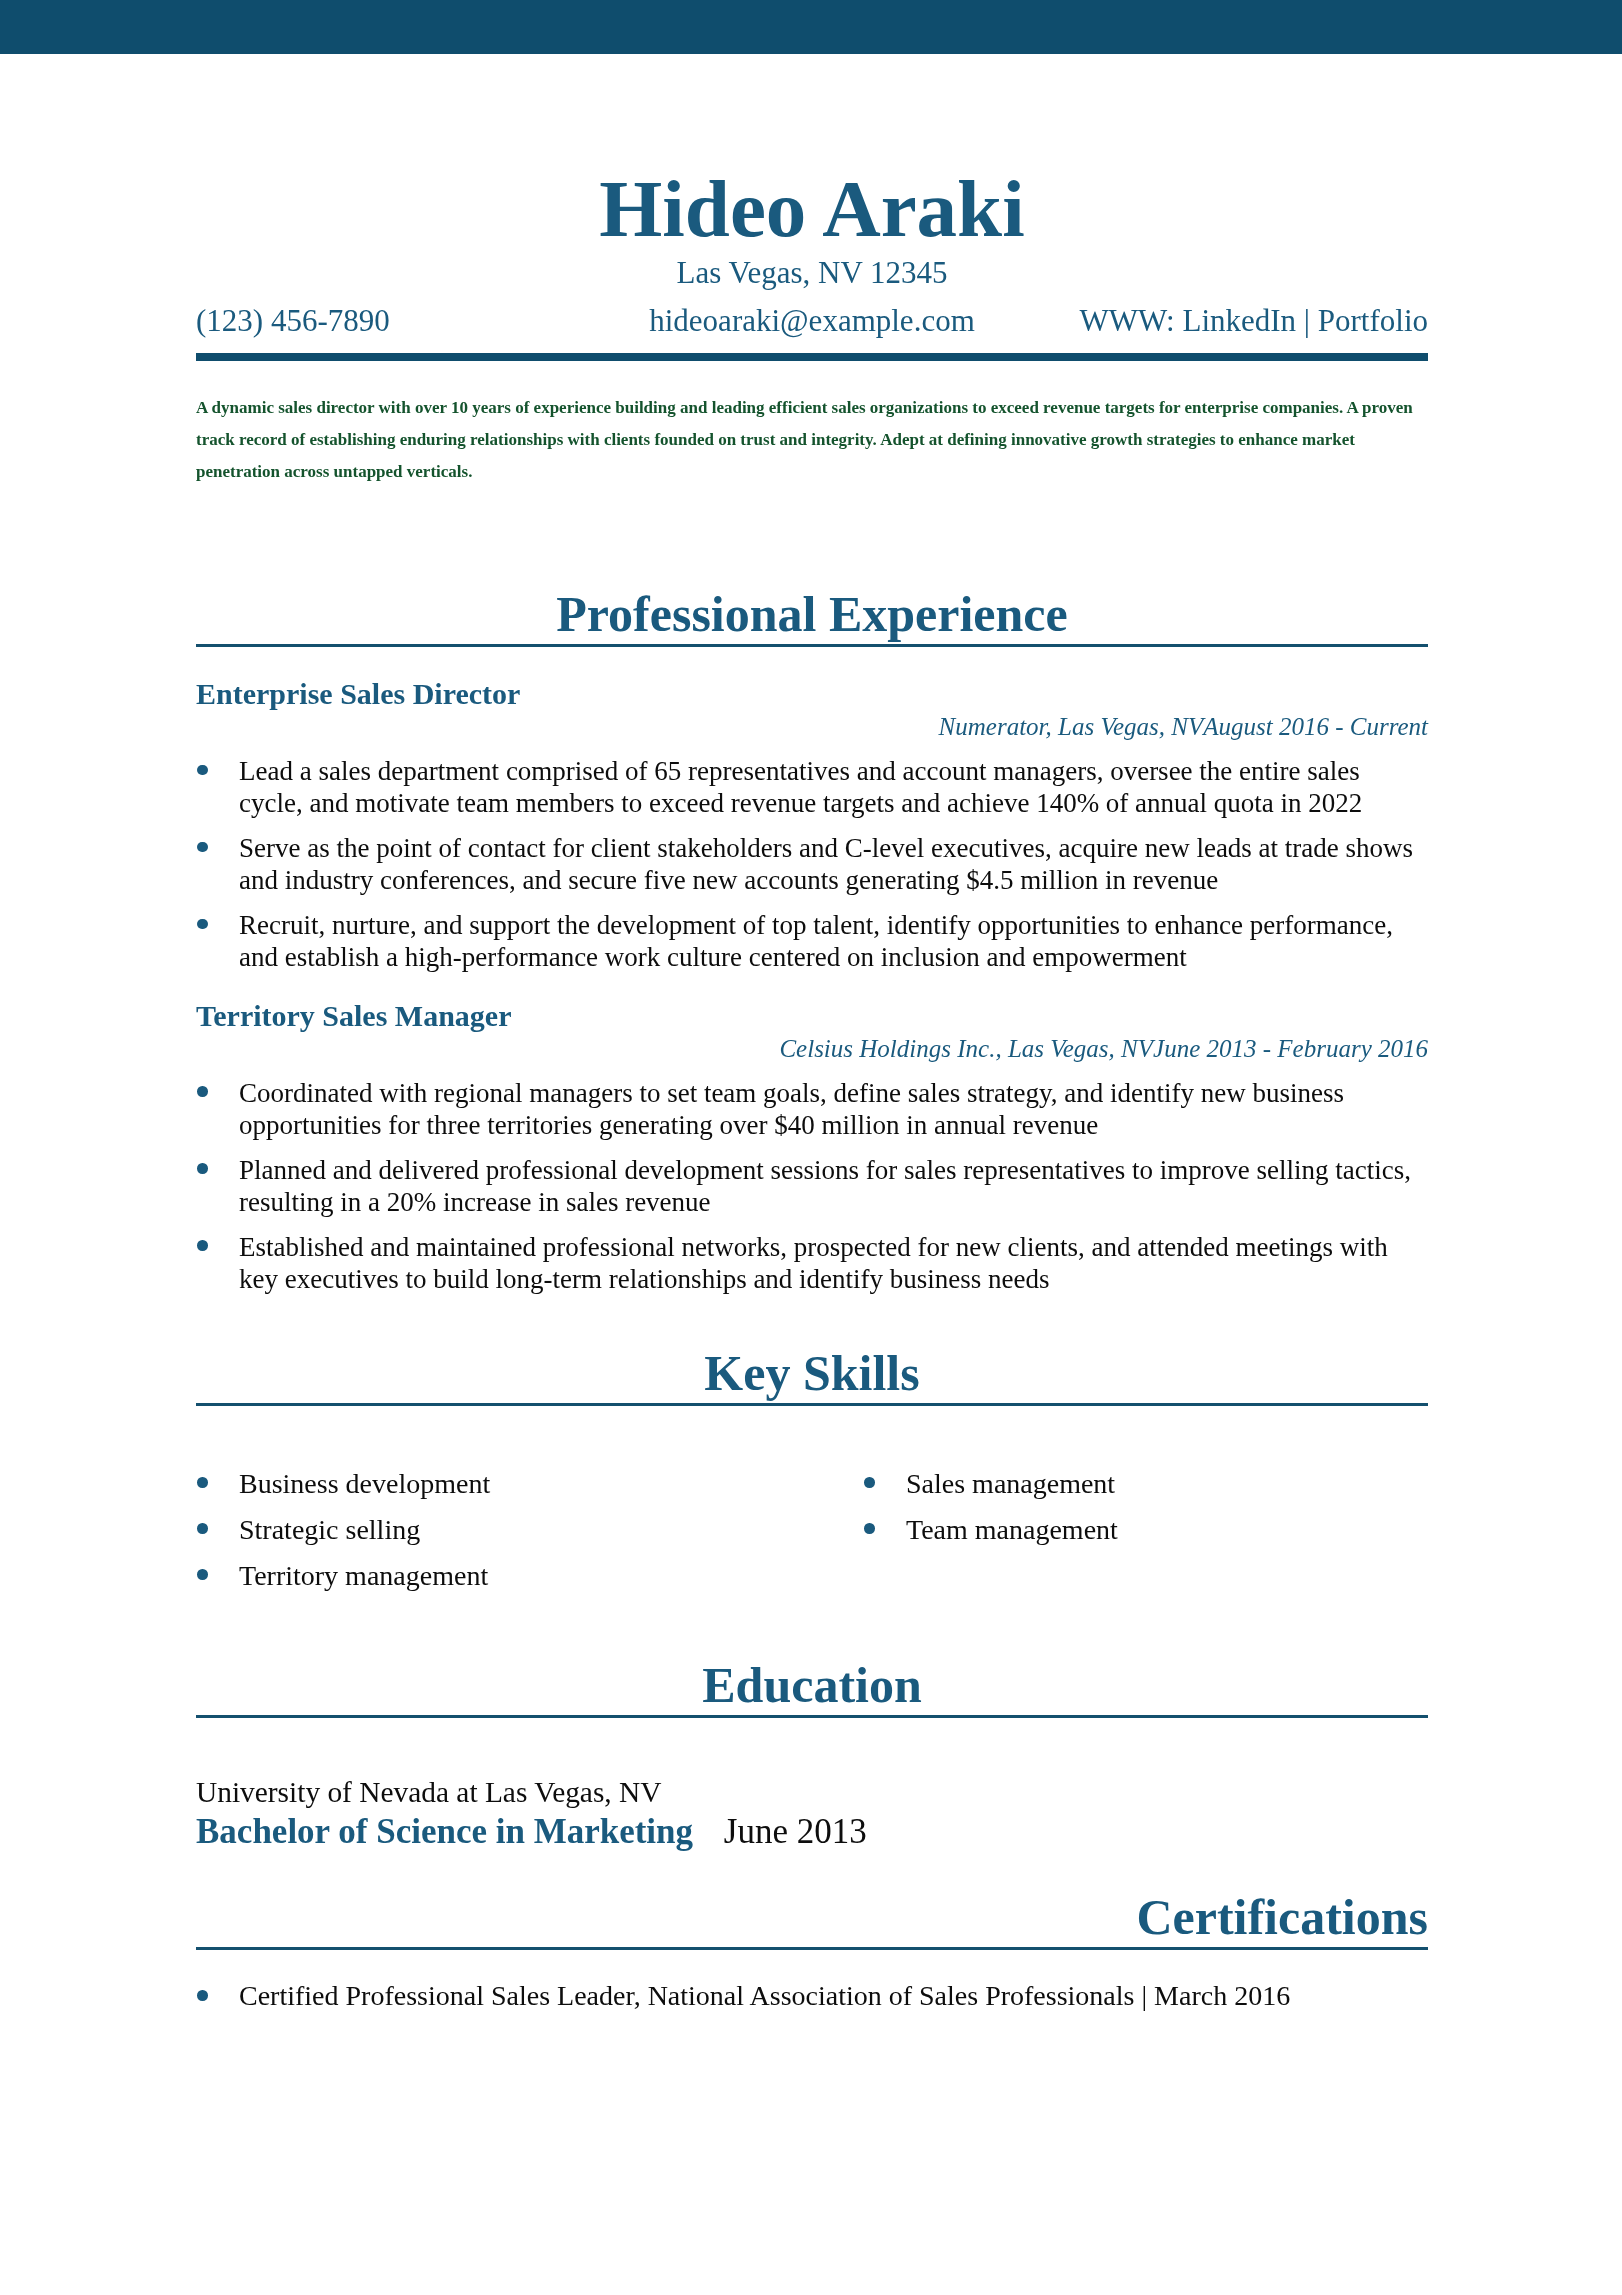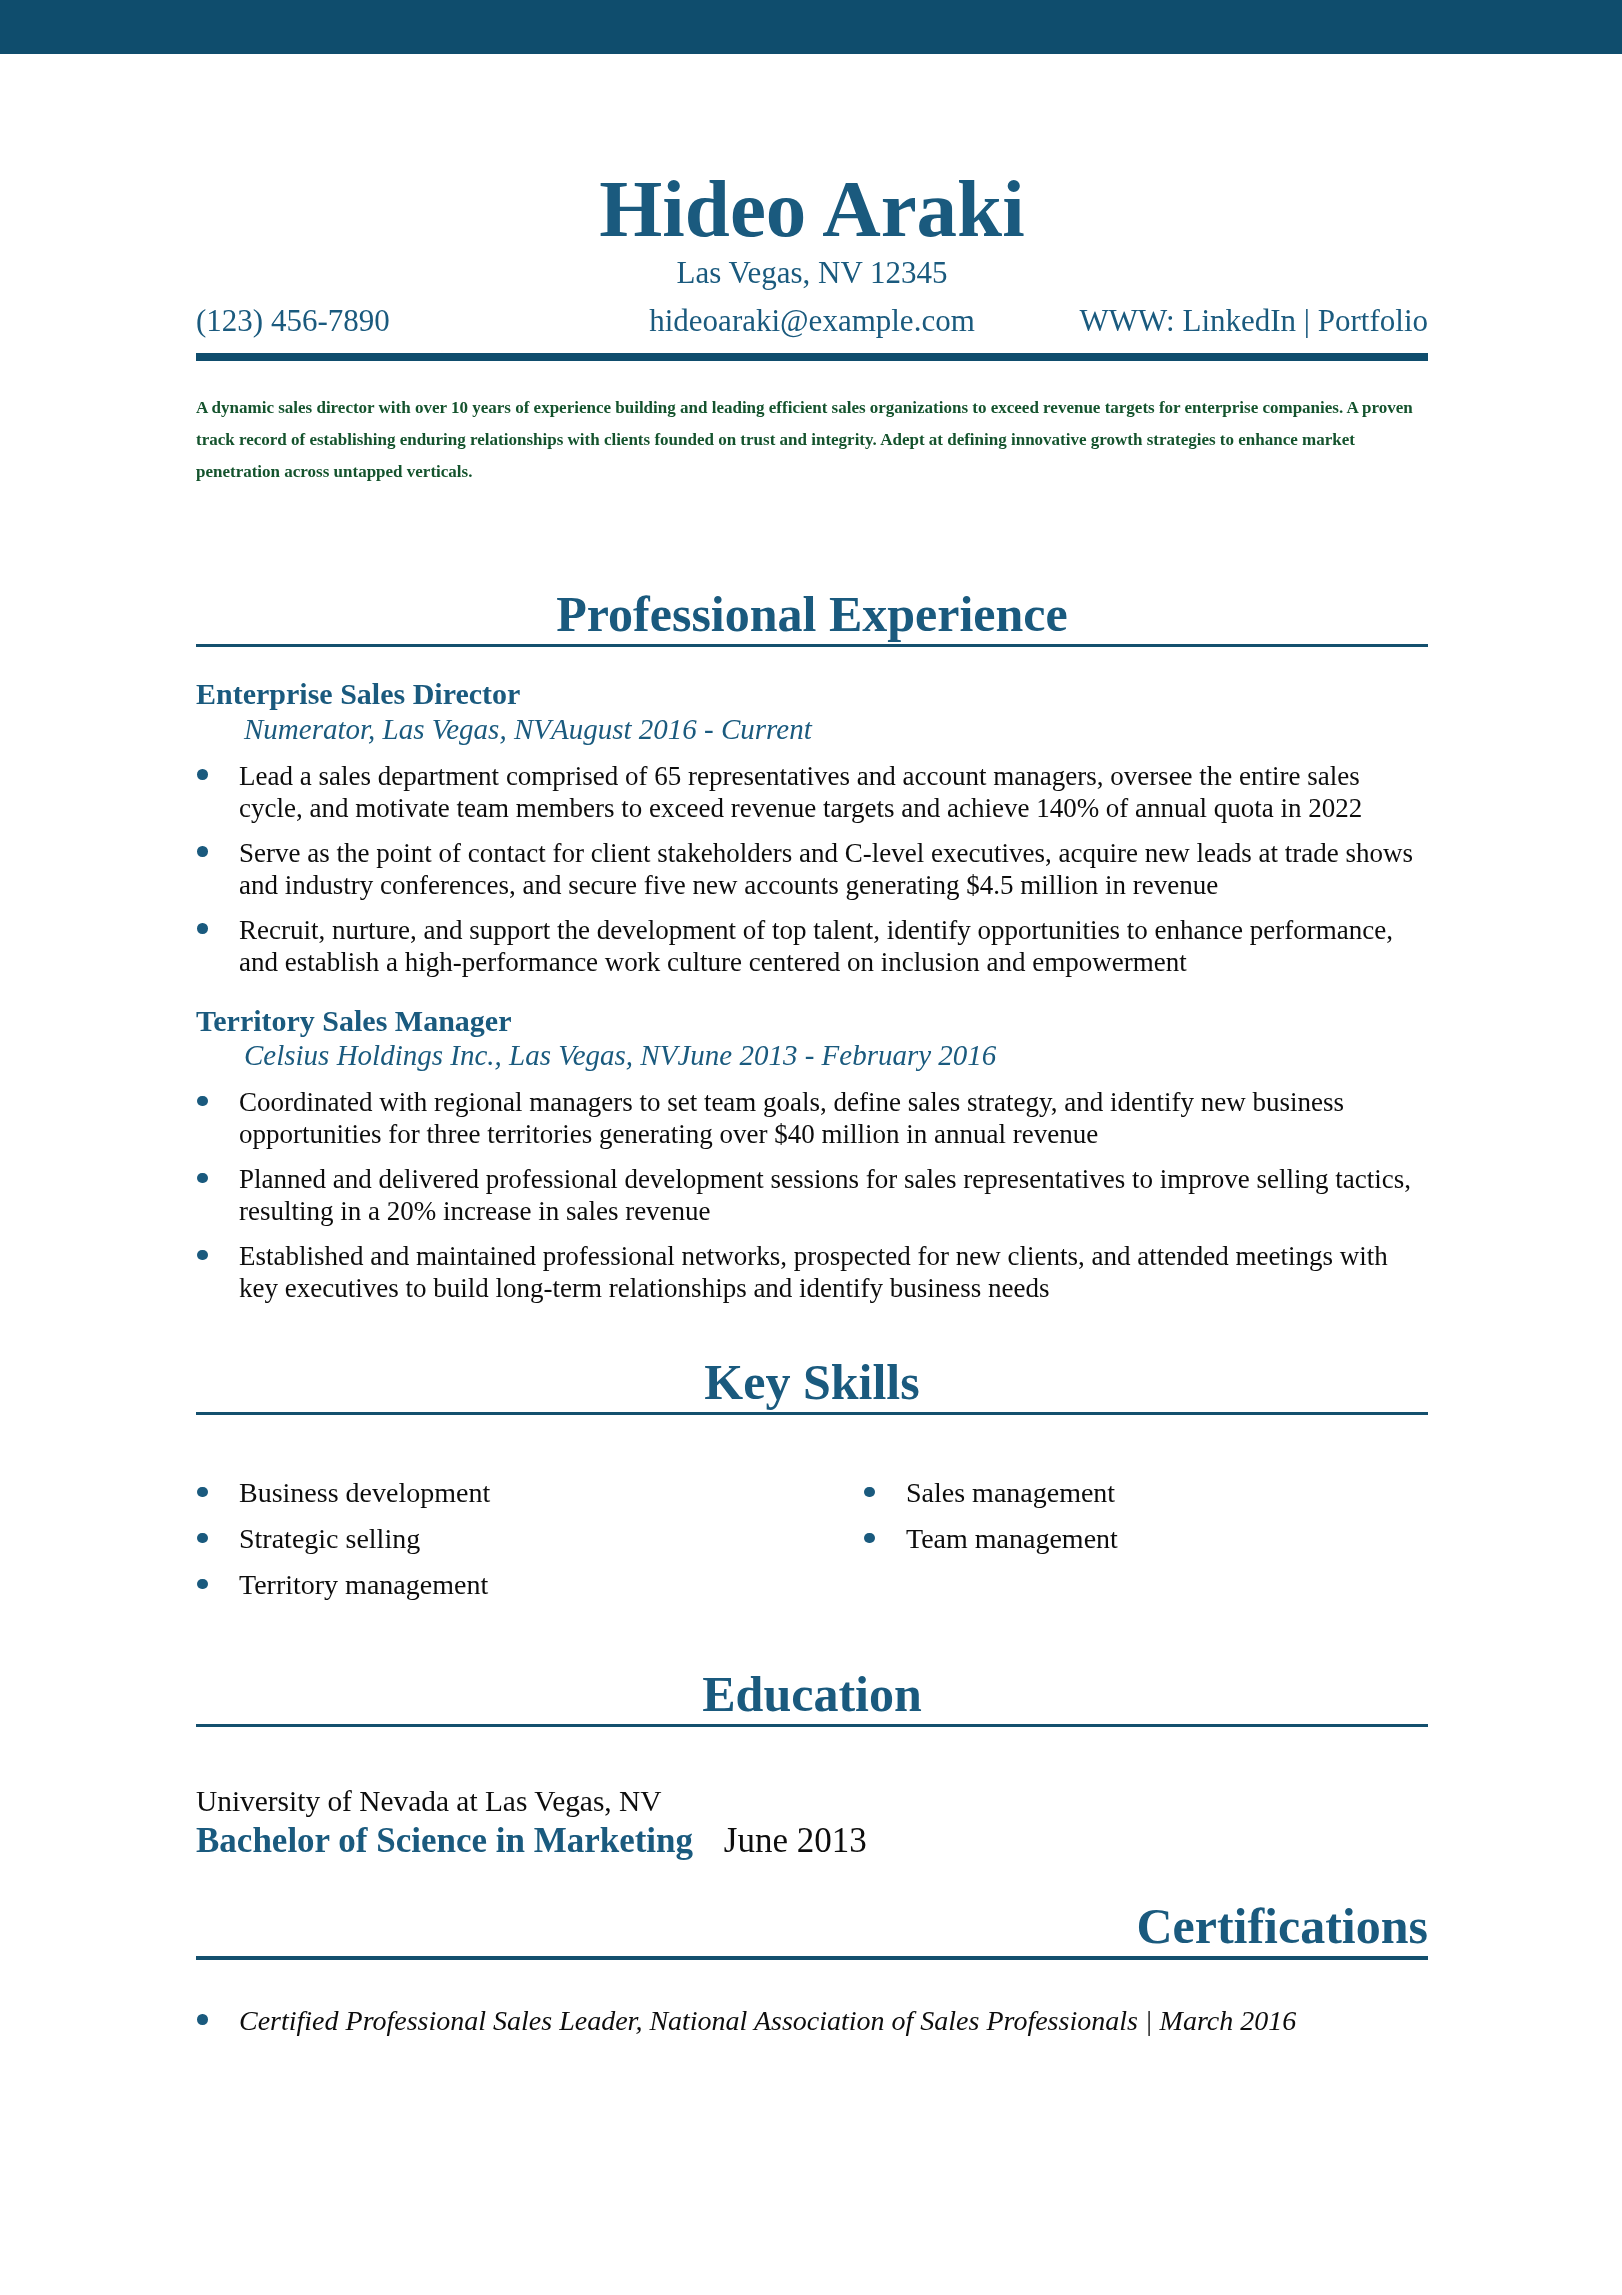--- a/index.html
+++ b/index.html
@@ -70,27 +70,26 @@
   .job + .job { margin-top:26px; }
   .job-title {
     color:#1a5a7e;
     font-weight:bold;
     font-size:30px;
     line-height:1.15;
   }
   .job-meta {
     margin-top:1.3px;
     display:flex;
-    justify-content:flex-start;
+    justify-content:flex-end;
     align-items:baseline;
     color:#1a5a7e;
     font-style:italic;
-    font-size:29px;
-    line-height:1.15;
-    margin-left:48px;
+    font-size:25px;
+    line-height:1.15;
   }
 
   .bullets { margin-top:13px; list-style:none; }
   .li {
     position:relative;
     padding-left:43px;
     font-size:27px;
     line-height:32px;
     color:#0d0d0d;
     margin-bottom:13px;
@@ -116,21 +115,21 @@
     margin-bottom:13px;
   }
   .skill .dot { top:10.5px; }
 
   .edu-block { margin-top:55px; }
   .edu-school { font-size:29.4px; line-height:39px; color:#0d0d0d; }
   .edu-degree-line { font-size:35px; line-height:39px; }
   .edu-degree { color:#1a5a7e; font-weight:bold; }
   .edu-date { color:#0d0d0d; margin-left:22px; }
 
-  .cert-list { margin-top:45px; list-style:none;font-style:italic; }
+  .cert-list { margin-top:30px; list-style:none; }
   .cert-list .li { font-size:28px; }
 </style>
 </head>
 <body>
 
 <div class="topbar"></div>
 
 <div class="content">
 
   <div class="name">Hideo Araki</div>

